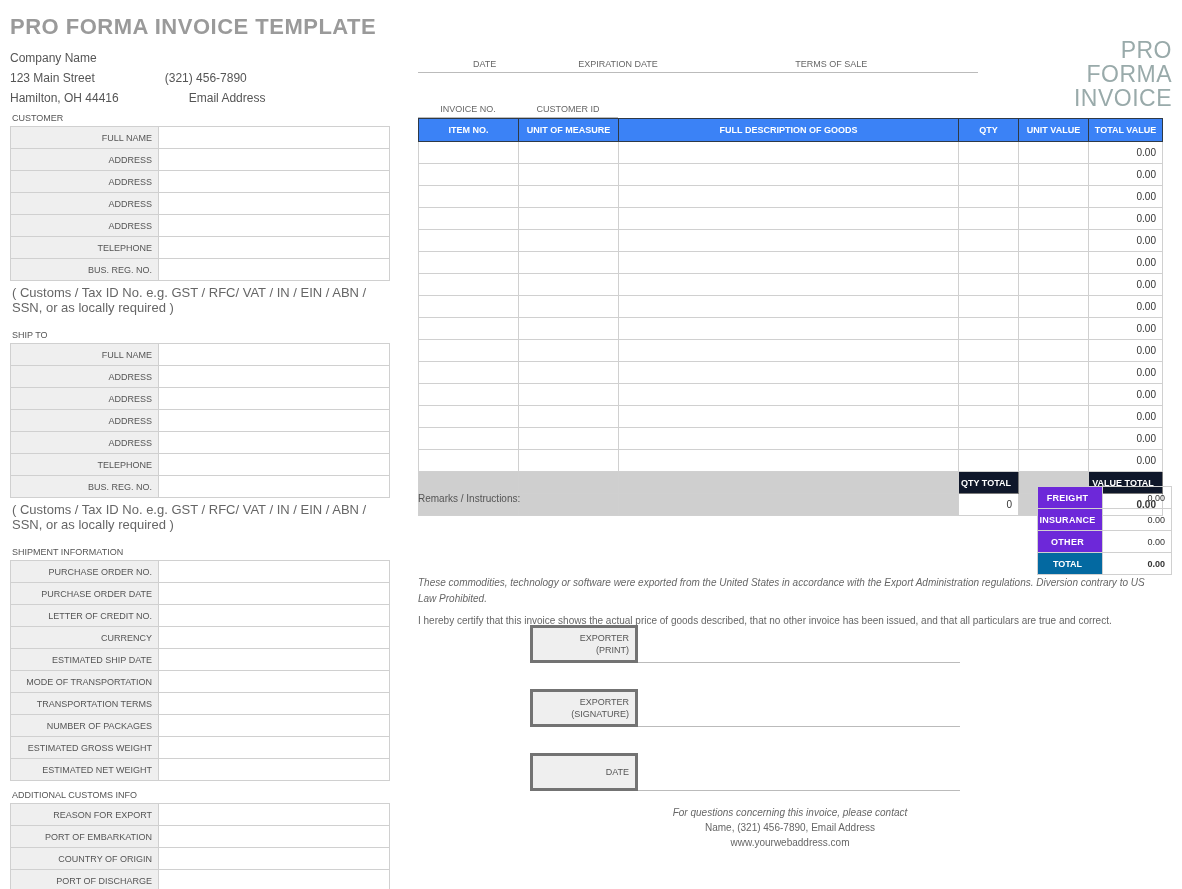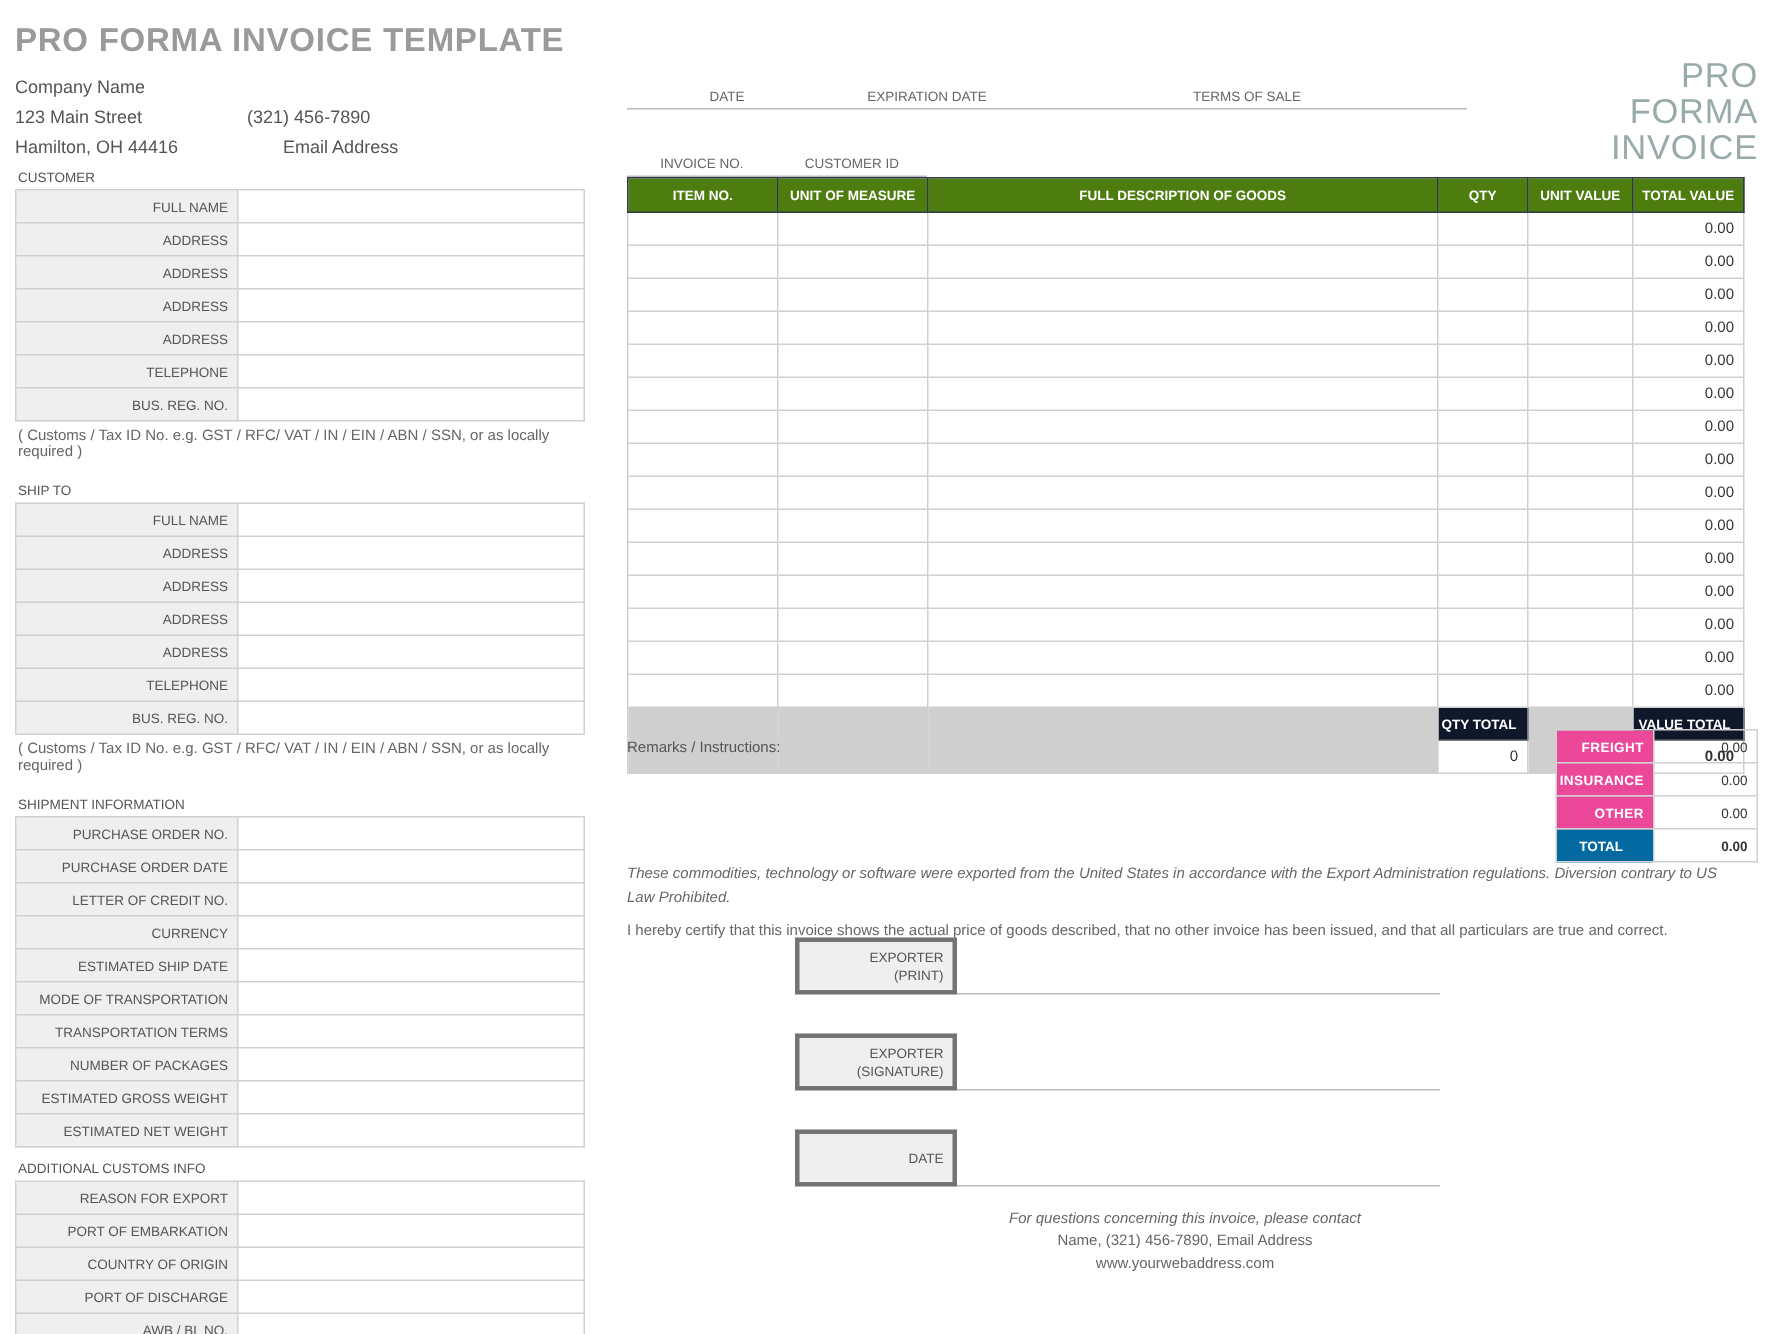--- a/index.html
+++ b/index.html
@@ -13,40 +13,40 @@
   .hdr-fields{position:absolute;left:418px;top:40px;width:560px;}
   .hdr-row{display:flex;border-bottom:1px solid #bbb;height:32px;}
   .hdr-cell{flex:1;display:flex;align-items:flex-end;justify-content:center;font-size:9px;color:#666;padding-bottom:3px;text-transform:uppercase;}
   .hdr-cell.wide{flex:2.2;}
   .hdr-gap{height:12px;}
   
   .big-label{position:absolute;right:10px;top:38px;text-align:right;color:#9aa;font-size:23px;line-height:24px;letter-spacing:0.5px;}
   
   .sect{font-size:9px;color:#555;margin:70px 0 0 0;padding:3px 2px;display:block;}
   .sect.tight{margin-top:6px;}
-  .customs-note{font-size:10px;color:#666;padding:4px 2px 6px 2px;}
+  .customs-note{font-size:13px;color:#666;padding:4px 2px 6px 2px;}
   
   .kv{border-collapse:collapse;width:380px;}
   .kv td{border:1px solid #d0d0d0;height:19px;font-size:9px;}
   .kv td.k{width:140px;background:#efefef;color:#555;text-align:right;padding-right:6px;}
   .kv td.v{background:#fff;}
   
   .left-col{width:380px;}
   
   .items-wrap{position:absolute;left:418px;top:118px;width:744px;}
   .items{border-collapse:collapse;width:100%;table-layout:fixed;}
-  .items th{background:#4d7c0f;color:#fff;font-size:9px;font-weight:600;height:22px;border:1px solid #2f3a46;padding:0 4px;}
+  .items th{background:#3b82f6;color:#fff;font-size:9px;font-weight:600;height:22px;border:1px solid #2f3a46;padding:0 4px;}
   .items td{border:1px solid #d0d0d0;height:19px;font-size:10px;text-align:right;padding-right:6px;background:#fff;}
   .items td.grey{background:#cfcfcf;}
   .items .totlabel{background:#0f172a;color:#fff;text-align:center;font-weight:600;font-size:9px;border:1px solid #7a7a7a;}
   .remarks{position:absolute;left:418px;top:493px;font-size:10px;color:#555;}
   
   .charges{border-collapse:collapse;position:absolute;right:10px;top:486px;width:135px;}
   .charges td{border:1px solid #d0d0d0;height:19px;font-size:9px;text-align:right;padding-right:6px;}
-  .charges td.k{background:#ec4899;color:#fff;font-weight:600;letter-spacing:.3px;}
+  .charges td.k{background:#6d28d9;color:#fff;text-align:center;font-weight:600;letter-spacing:.3px;}
   .charges td.dark{background:#0369a1;color:#fff;text-align:center;font-weight:700;}
   
   .legal{position:absolute;left:418px;top:575px;width:744px;font-size:10px;color:#666;font-style:italic;line-height:16px;}
   .legal p{margin:0 0 6px 0;}
   
   .sigs{position:absolute;left:530px;top:625px;width:430px;}
   .sig{display:flex;align-items:flex-end;margin-bottom:26px;}
   .sig .lab{width:90px;border:3px solid #737373;background:#efefef;font-size:9px;color:#555;text-align:right;padding:4px 6px;line-height:12px;}
   .sig .line{flex:1;border-bottom:1px solid #bbb;height:28px;margin-left:0;}
   

